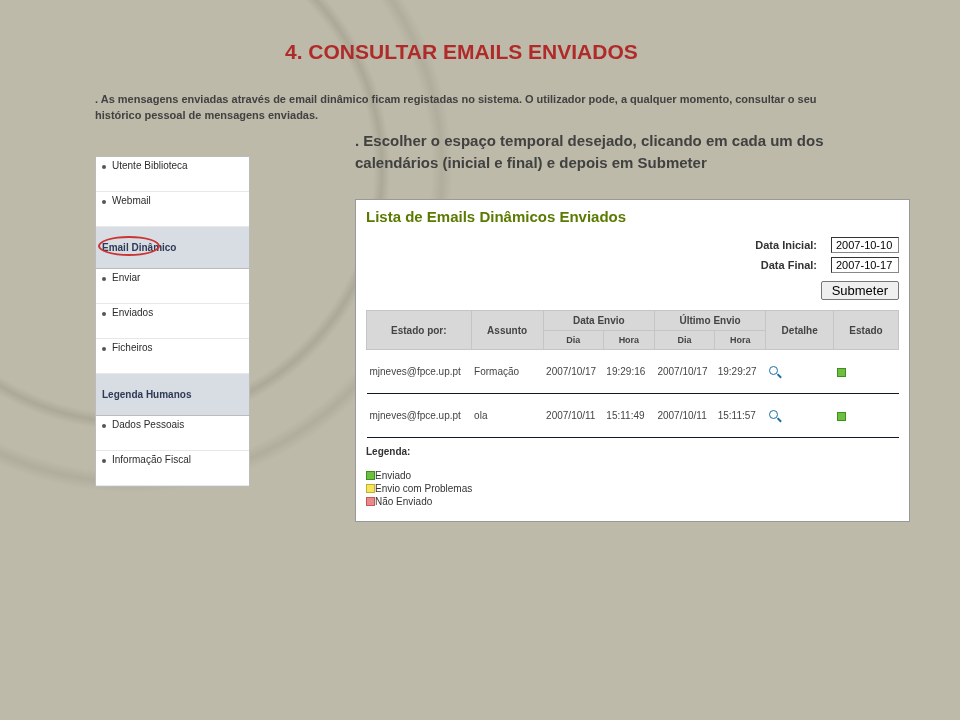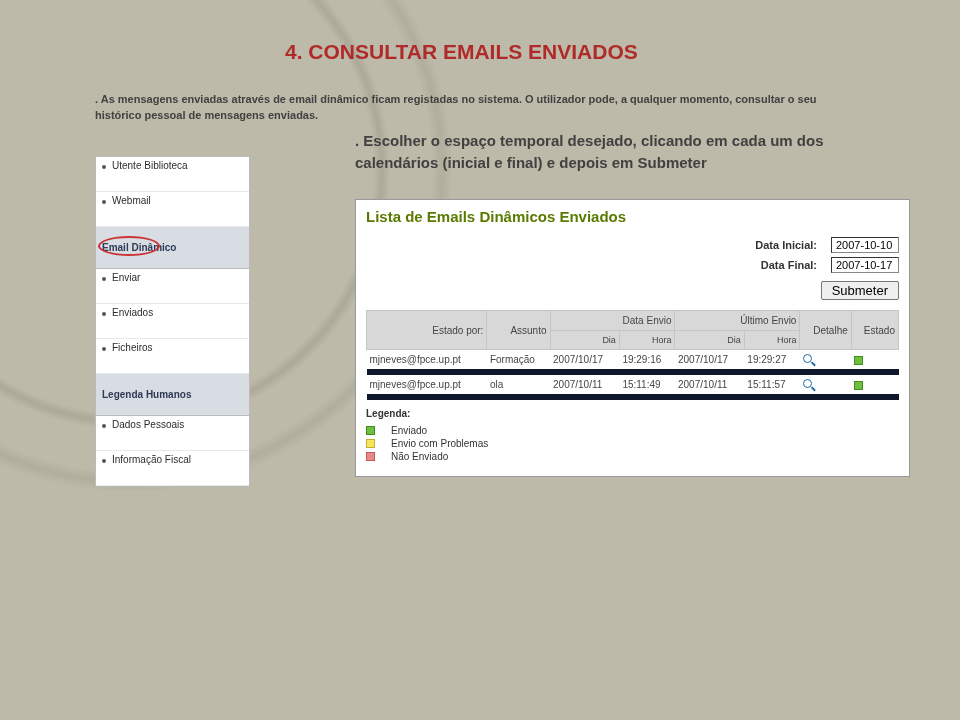--- a/index.html
+++ b/index.html
@@ -66,38 +66,38 @@
   .date-field{
     border:1px inset #888;padding:1px 4px;width:68px;font-size:11px;background:#fff;font-family:inherit;
   }
   .btn-sub{
     font-size:13px;padding:1px 10px;border:1px solid #777;background:#efefef;border-radius:2px;cursor:pointer;margin-top:4px;
   }
   .btn-row{display:flex;justify-content:flex-end;margin:4px 0 10px 0}
 
   table.tbl{width:100%;border-collapse:collapse;font-size:10px}
   table.tbl th{
-    background:#d8d8d8;color:#444;font-weight:normal;padding:4px 3px;
-    border:1px solid #c5c5c5;text-align:right;vertical-align:middle;
-  }
-  table.tbl td{padding:4px 3px;border-bottom:6px solid #0f172a;color:#444}
+    background:#d8d8d8;color:#444;font-weight:bold;padding:4px 13px;
+    border:1px solid #c5c5c5;text-align:center;vertical-align:middle;
+  }
+  table.tbl td{padding:16px 3px;border-bottom:1px solid #0f172a;color:#444}
   .th-sub{font-weight:bold;font-size:9px}
   .mag{
     display:inline-block;width:9px;height:9px;border:1.5px solid #1a6da8;border-radius:50%;
     position:relative;
   }
   .mag::after{content:"";position:absolute;width:5px;height:1.5px;background:#1a6da8;
     transform:rotate(45deg);left:7px;top:8px}
   .sq{display:inline-block;width:9px;height:9px;vertical-align:middle}
   .sq.green{background:#6ebf3f;border:1px solid #3f8f1f}
   .sq.yellow{background:#f6e55a;border:1px solid #c2b031}
   .sq.red{background:#e88a8a;border:1px solid #c25a5a}
   .legend{margin-top:8px;font-size:10px}
-  .legend-title{font-weight:bold;margin-bottom:6px}
-  .legend-row{display:flex;align-items:center;gap:16px;margin:2px 0}
+  .legend-title{font-weight:bold;margin-bottom:13px}
+  .legend-row{display:flex;align-items:center;gap:0;margin:2px 0}
 </style>
 </head>
 <body>
 
 <div class="wrap">
   <h1>4. CONSULTAR EMAILS ENVIADOS</h1>
 
   <p class="intro">. As mensagens enviadas através de email dinâmico ficam registadas no sistema. O utilizador pode, a qualquer momento, consultar o seu histórico pessoal de mensagens enviadas.</p>
 
   <div class="cols">

